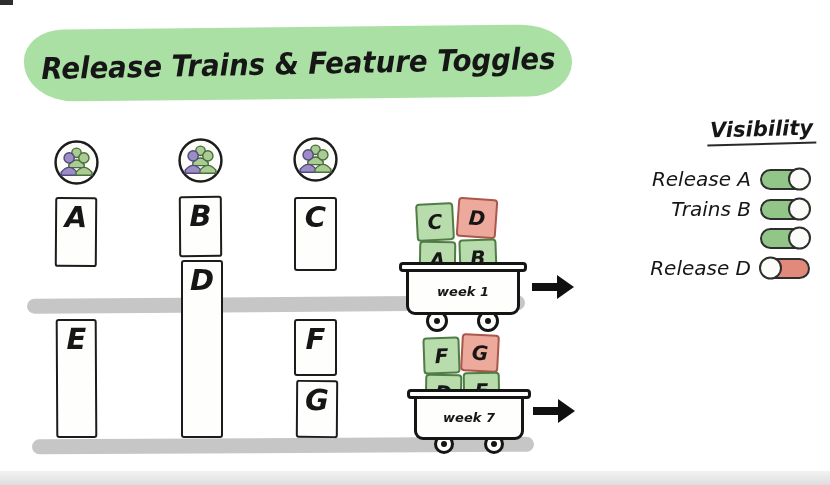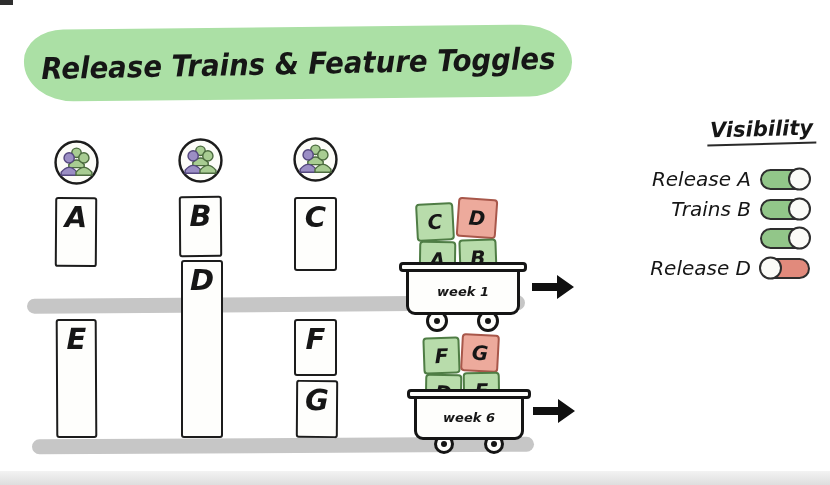--- a/index.html
+++ b/index.html
@@ -189,21 +189,21 @@
   <svg class="arrow" style="left:530px;top:274px" width="46" height="26" viewBox="0 0 44 26">
       <use href="#arrow-glyph"></use>
     </svg>
 
   <div class="block" style="left:423px;top:337px;width:37px;height:37px;transform:rotate(-2deg)" data-color="green">F</div>
   <div class="block" style="left:461px;top:334px;width:38px;height:38px;transform:rotate(3deg)" data-color="pink">G</div>
   <div class="block" style="left:425px;top:374px;width:37px;height:37px;transform:rotate(1deg)" data-color="green">D</div>
   <div class="block" style="left:463px;top:372px;width:37px;height:37px;transform:rotate(-1deg)" data-color="green">E</div>
   <div class="cart-rim" style="left:407px;top:389px;width:124px"></div>
   <div class="cart-body" style="left:414px;top:394px;width:110px;height:46px">
-      <span>week 6</span>
+      <span>week 7</span>
     </div>
   <div class="wheel" style="left:434px;top:434px;width:20px;height:20px"></div>
   <div class="wheel" style="left:484px;top:434px;width:20px;height:20px"></div>
   <svg class="arrow" style="left:531px;top:398px" width="46" height="26" viewBox="0 0 44 26">
       <use href="#arrow-glyph"></use>
     </svg>
 
   <div class="vis-header">Visibility</div>
 
   <div class="feature-row" style="top:166px">

